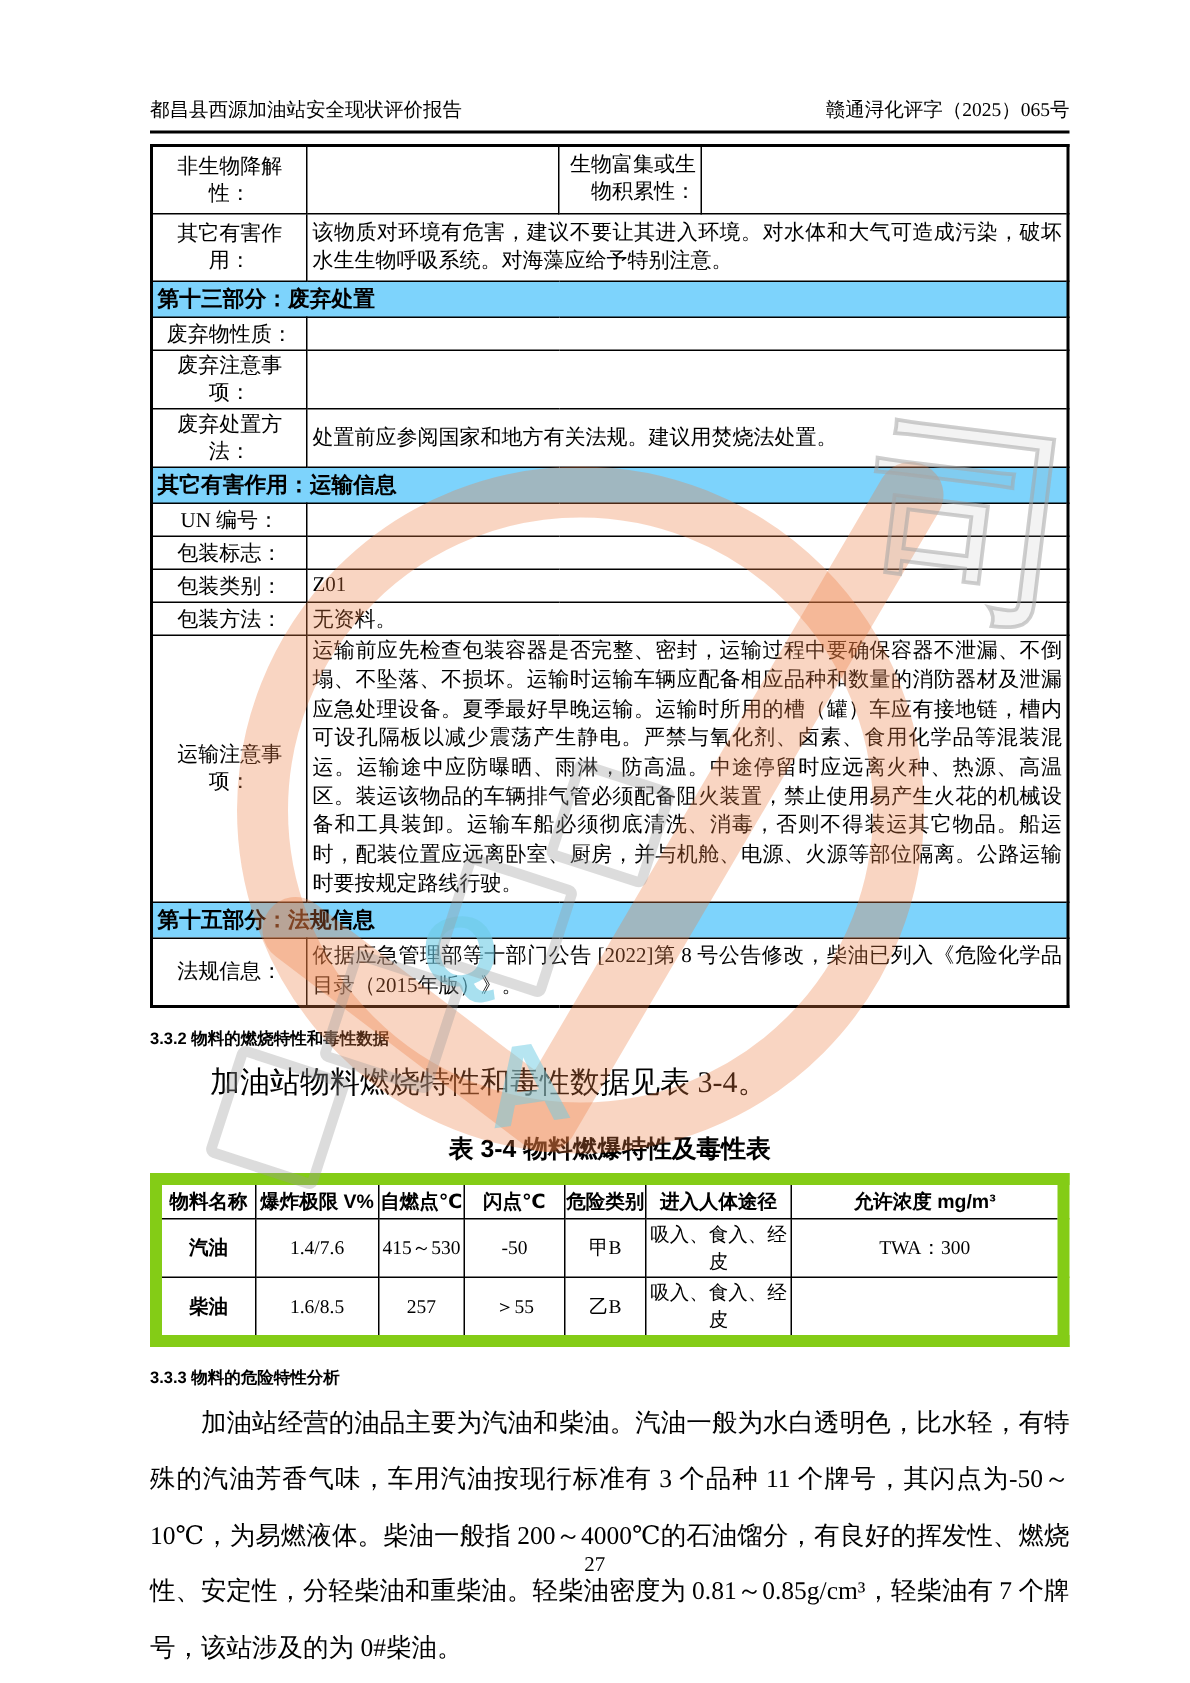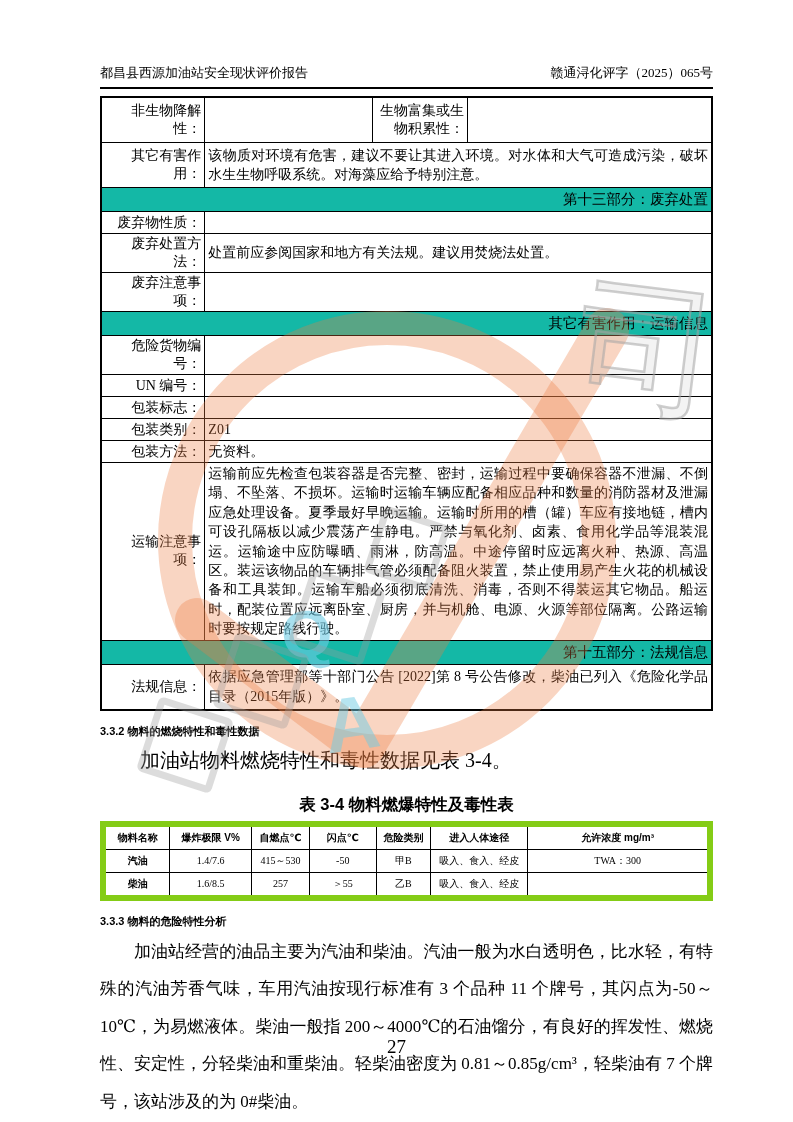--- a/index.html
+++ b/index.html
@@ -9,47 +9,47 @@
 
   
   .doc-header{display:flex;justify-content:space-between;align-items:center;
               font-size:13px;padding-bottom:5px;border-bottom:2px solid #000;}
   .doc-header .right{font-weight:normal;}
 
   
   table.msds{width:100%;border-collapse:collapse;border:2px solid #000;margin-top:7px;
              font-size:14px;table-layout:fixed;}
   table.msds td{border:1px solid #000;vertical-align:middle;padding:1px 3px;overflow:hidden;}
-  td.lbl{text-align:right;padding-right:3px;}
+  td.lbl{text-align:center;padding-right:3px;}
   td.lbl2{text-align:right;line-height:18px;}
   td.val{text-align:left;}
   tr.row-tall td{height:42px;}
   tr.row-sm td{height:19px;}
-  tr.section-row td{background:#14b8a6;text-align:right;font-weight:normal;height:21px;
+  tr.section-row td{background:#7dd3fc;text-align:left;font-weight:bold;height:21px;
         font-family:"Liberation Sans","DejaVu Sans",sans-serif;font-size:14.5px;}
   td.long-text{text-align:justify;line-height:19.4px;padding:2px 4px;}
   tr.row-law td{height:42px;}
   td.law-val{line-height:19.4px;text-align:justify;}
 
   
   .sec-heading{font-family:"Liberation Sans","DejaVu Sans",sans-serif;font-weight:bold;
                font-size:11px;margin:13px 0 4px 0;}
   .intro-para{font-size:20px;margin:8px 0 20px 0;text-indent:2em;}
   .tbl-title{text-align:center;font-weight:bold;font-size:16.5px;margin:8px 0 5px 0;
              font-family:"Liberation Sans","DejaVu Sans",sans-serif;}
   .body-para{font-size:17px;line-height:37.5px;text-align:justify;margin:0;text-indent:2em;}
 
   
-  table.t34{width:100%;border-collapse:collapse;border:6px solid #84cc16;font-size:10px;table-layout:fixed;}
+  table.t34{width:100%;border-collapse:collapse;border:8px solid #84cc16;font-size:13px;table-layout:fixed;}
   table.t34 th,table.t34 td{border:1px solid #000;text-align:center;padding:1px 0;height:20px;overflow:hidden;}
   table.t34 th{font-family:"Liberation Sans","DejaVu Sans",sans-serif;font-weight:bold;}
   table.t34 td.mat{font-weight:bold;font-family:"Liberation Sans","DejaVu Sans",sans-serif;}
 
   .page-num{position:absolute;top:1036px;left:0;width:100%;text-align:center;
-            font-size:19px;z-index:1;}
+            font-size:14px;z-index:1;}
 
   
   .watermark{position:absolute;inset:0;z-index:2;pointer-events:none;}
   .wm-ring-svg{position:absolute;left:135px;top:268px;}
   .wm-letter{position:absolute;font-family:"Liberation Sans","DejaVu Sans",sans-serif;
              font-weight:bold;transform:rotate(-8deg);}
   .wm-q{left:281px;top:596px;font-size:66px;color:rgba(110,203,228,0.60);}
   .wm-a{left:324px;top:680px;font-size:76px;color:rgba(110,203,228,0.50);}
   .wm-seal{position:absolute;left:578px;top:278px;font-size:142px;line-height:1;
            font-family:"Liberation Sans","DejaVu Sans",sans-serif;transform:rotate(7deg);
@@ -106,33 +106,29 @@
         <td class="long-text" colspan="3">该物质对环境有危害，建议不要让其进入环境。对水体和大气可造成污染，破坏水生生物呼吸系统。对海藻应给予特别注意。</td>
       </tr>
       <tr class="section-row">
         <td colspan="4">第十三部分：废弃处置</td>
       </tr>
       <tr class="row-sm">
         <td class="lbl">废弃物性质：</td>
         <td class="val" colspan="3"></td>
       </tr>
       <tr class="row-sm">
+        <td class="lbl">废弃注意事项：</td>
+        <td class="val" colspan="3"></td>
+      </tr>
+      <tr class="row-sm">
         <td class="lbl">废弃处置方法：</td>
         <td class="val" colspan="3">处置前应参阅国家和地方有关法规。建议用焚烧法处置。</td>
       </tr>
-      <tr class="row-sm">
-        <td class="lbl">废弃注意事项：</td>
-        <td class="val" colspan="3"></td>
-      </tr>
       <tr class="section-row">
         <td colspan="4">其它有害作用：运输信息</td>
-      </tr>
-      <tr class="row-sm">
-        <td class="lbl">危险货物编号：</td>
-        <td class="val" colspan="3"></td>
       </tr>
       <tr class="row-sm">
         <td class="lbl">UN 编号：</td>
         <td class="val" colspan="3"></td>
       </tr>
       <tr class="row-sm">
         <td class="lbl">包装标志：</td>
         <td class="val" colspan="3"></td>
       </tr>
       <tr class="row-sm">

